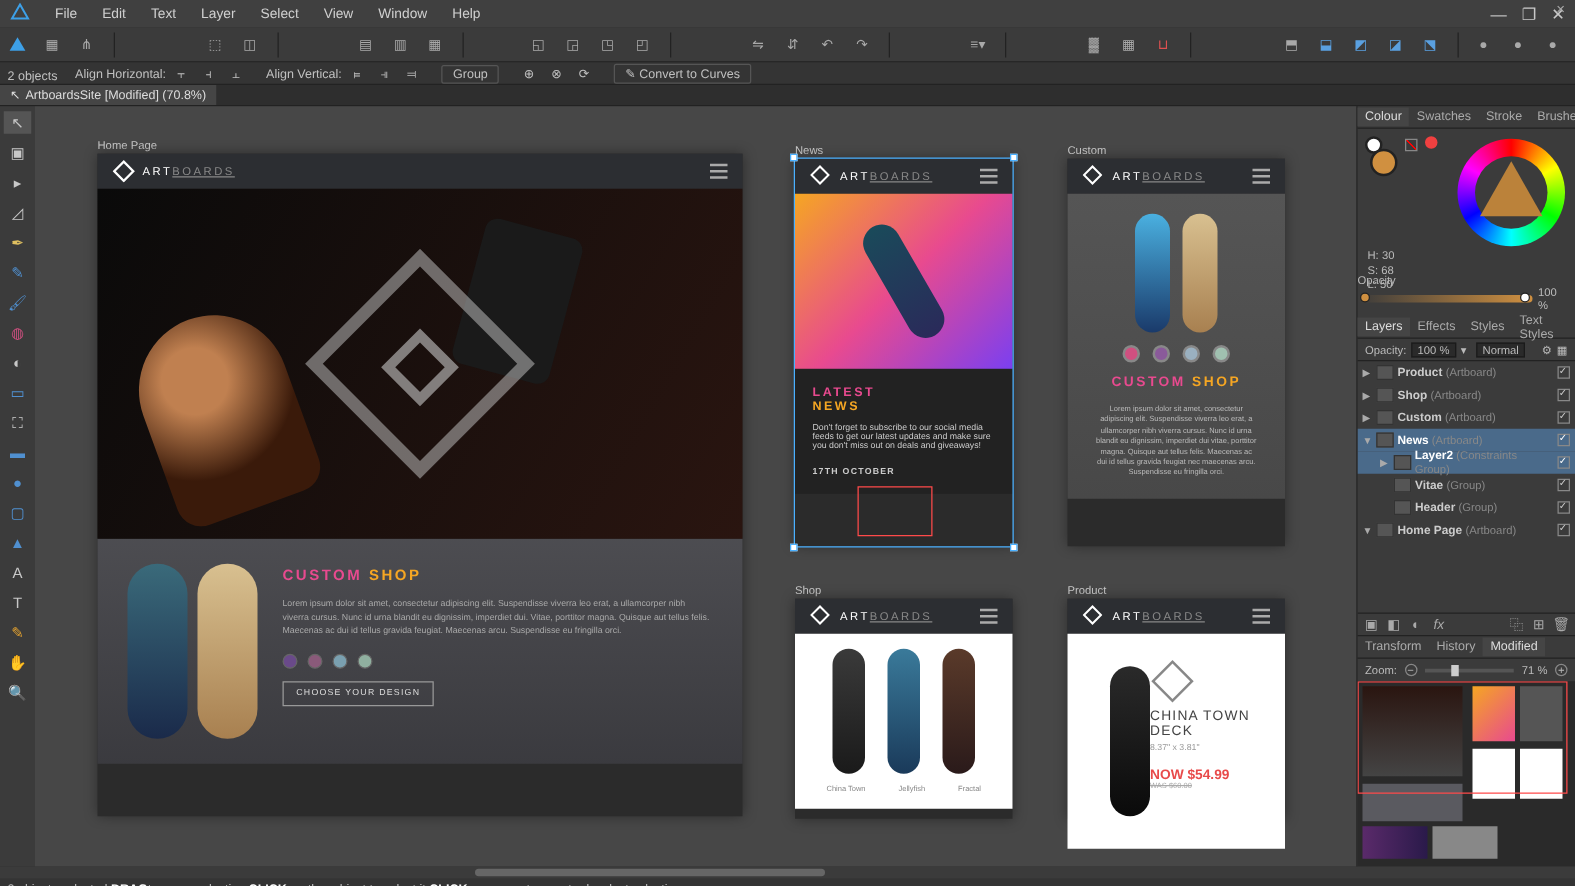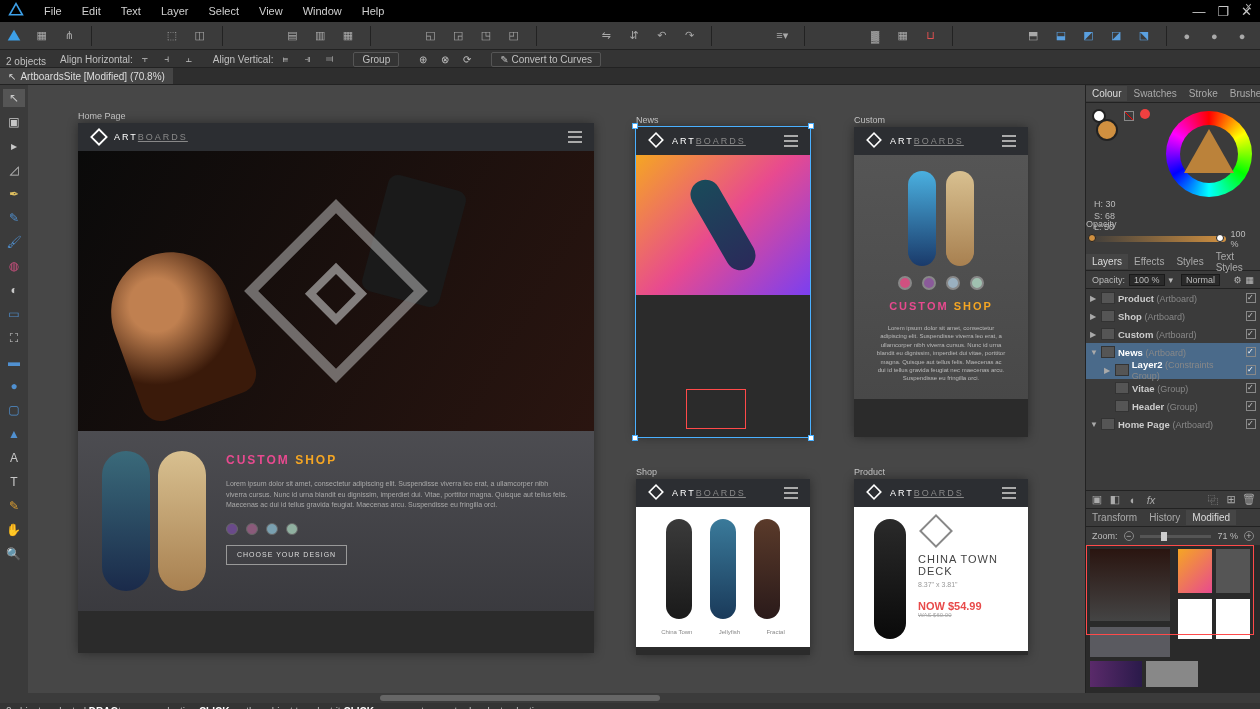--- a/index.html
+++ b/index.html
@@ -1,17 +1,17 @@
 <!DOCTYPE html>
 <html><head>
 <meta charset="utf-8">
 <style>
 * { margin: 0; padding: 0; box-sizing: border-box; font-family: "Segoe UI", Arial, sans-serif; }
 body { background: #2e2e2e; color: #c8c8c8; font-size: 11px; width: 1260px; height: 709px; overflow: hidden; position: relative; }
-.menubar { height: 22px; background: #000000; display: flex; align-items: center; padding: 0 8px; }
+.menubar { height: 22px; background: #404040; display: flex; align-items: center; padding: 0 8px; }
 .menubar .logo { width: 18px; height: 18px; margin-right: 8px; color: #1a7dcf; }
 .menubar .menuitem { padding: 0 10px; cursor: pointer; font-size: 11px; color: #d0d0d0; }
 .menubar .window-controls { margin-left: auto; display: flex; gap: 12px; }
 .menubar .window-controls span { cursor: pointer; font-size: 13px; color: #c8c8c8; }
 .toolbar { height: 28px; background: #3b3b3b; display: flex; align-items: center; border-bottom: 1px solid #222; }
 .toolbar .tbtn { width: 24px; height: 24px; margin: 0 2px; display: flex; align-items: center; justify-content: center; cursor: pointer; color: #a9a9a9; }
 .toolbar .sep { width: 1px; height: 20px; background: #222; margin: 0 8px; }
 .contextbar { height: 18px; background: #343434; display: flex; align-items: flex-end; padding: 0 6px; font-size: 10px; color: #c0c0c0; border-bottom: 1px solid #222; }
 .contextbar .cbtn { width: 16px; height: 16px; margin: 0 2px; cursor: pointer; display:flex; align-items:center; justify-content:center; }
 .contextbar .cgroup { margin-right: 14px; display: flex; align-items: center; gap: 2px; }
@@ -59,21 +59,21 @@
 .cs-title { font-size:11px; font-weight:bold; letter-spacing:2px; margin-bottom:12px;}
 .cs-title .pink{color:#e84a8f;} .cs-title .orange{color:#f5a623;}
 .cs-text { font-size:6px; color:#bbb; line-height:1.4; padding:0 6px;}
 .shop-body { padding:12px; background:#fff; text-align:center;}
 .shop-boards { display:flex; justify-content:center; gap:18px; margin-bottom:10px;}
 .shop-board { width:26px; height:100px; border-radius:13px;}
 .shop-board.s1{background:linear-gradient(180deg,#3a3a3a,#1a1a1a);} 
 .shop-board.s2{background:linear-gradient(180deg,#3a7a9a,#1a3a5a);}
 .shop-board.s3{background:linear-gradient(180deg,#5a3a2a,#2a1a1a);}
 .shop-labels { display:flex; justify-content:space-around; font-size:6px; color:#888;}
-.product-body { padding:12px; background:#fff; display:flex; gap:12px; }
+.product-body { padding:26px; background:#fff; display:flex; }
 .product-body .pboard { width:32px; height:120px; border-radius:16px; background:linear-gradient(180deg,#2a2a2a,#0a0a0a); margin-left:8px;}
 .product-info { flex:1; font-size:8px; color:#666; }
 .pdiamond { width:24px; height:24px; border:2px solid #888; transform:rotate(45deg); margin-bottom:10px; margin-left:6px;}
 .pname { font-size:11px; color:#444; letter-spacing:1px; margin-bottom:4px;}
 .pdim { font-size:7px; color:#999; margin-bottom:12px;}
 .pprice { font-size:11px; color:#e84a4a; font-weight:bold;}
 .pold { font-size:6px; color:#aaa; text-decoration:line-through;}
 .sel-outline { position:absolute; border:1px solid #4ab0ff; pointer-events:none;}
 .sel-outline.red { border-color:#ff4a4a; }
 .sel-outline .handle { position:absolute; width:6px; height:6px; background:#fff; border:1px solid #4ab0ff;}
@@ -304,20 +304,25 @@
           <span class="ab-brand"><span>ART</span><span class="light">BOARDS</span></span>
           <div class="ab-burger">
               <span></span>
               <span></span>
               <span></span>
             </div>
         </div>
         <div class="news-hero">
             <div class="news-board"></div>
           </div>
+        <div class="news-body">
+          <div class="news-title"><span class="pink">LATEST</span><br><span class="orange">NEWS</span></div>
+          <div>Don't forget to subscribe to our social media feeds to get our latest updates and make sure you don't miss out on deals and giveaways!</div>
+          <div class="news-date">17TH OCTOBER</div>
+        </div>
         <div class="sel-outline" style="left:-1px;top:-1px;right:-1px;bottom:-1px;">
           <div class="handle h-tl"></div>
             <div class="handle h-tr"></div>
             <div class="handle h-bl"></div>
             <div class="handle h-br"></div>
         </div>
         <div class="sel-outline red" style="left:50px;bottom:8px;width:60px;height:40px;"></div>
       </div>
     </div>
 

